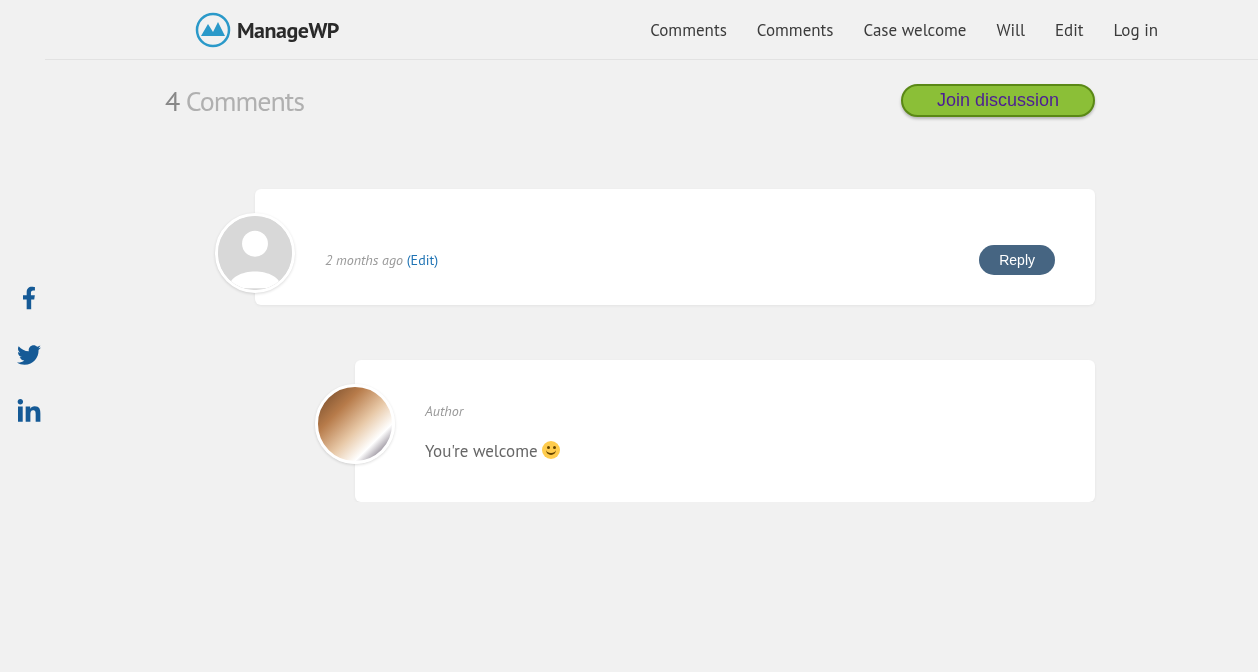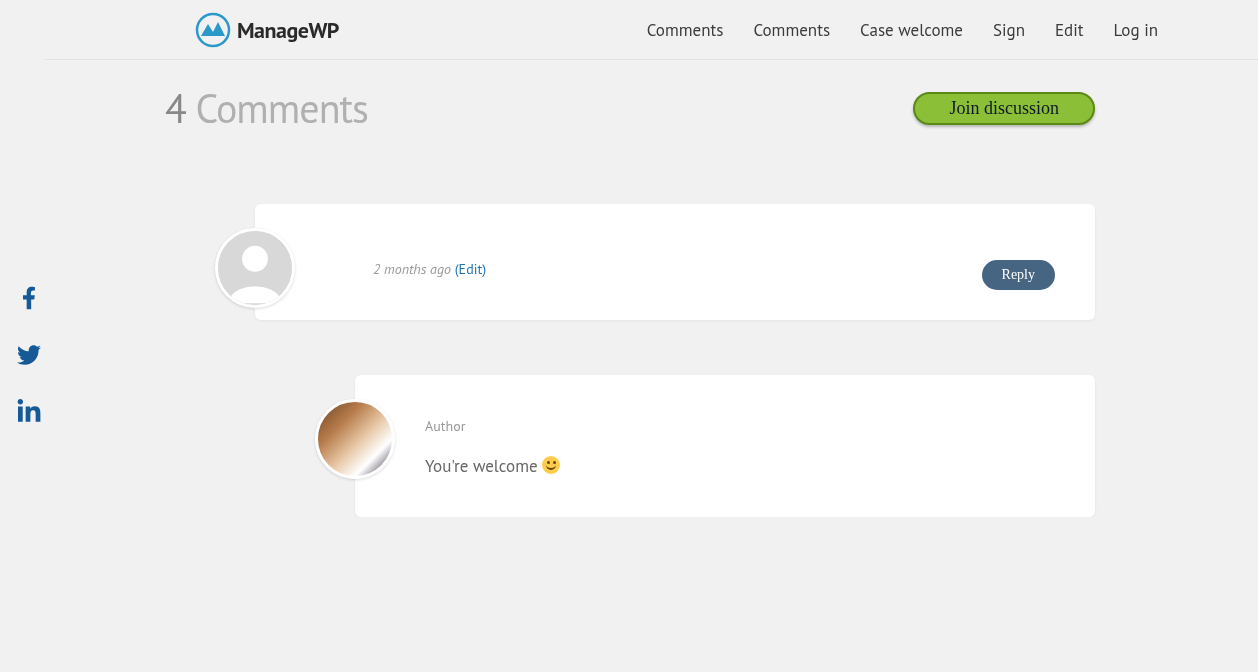--- a/index.html
+++ b/index.html
@@ -95,38 +95,37 @@
     width: 930px;
   }
 
   .comments-header {
     display: flex;
     align-items: center;
     justify-content: space-between;
     margin-bottom: 70px;
   }
   .comments-title {
-    font-size: 40px;
+    font-size: 28px;
     font-weight: 400;
     color: var(--text-light-gray);
     letter-spacing: -1px;
   }
   .comments-title .count {
     color: #888;
   }
   .join-btn {
     background: var(--green);
     border: 2px solid var(--green-dark);
-    color: #0f172a;
+    color: #4c1d95;
     font-size: 18px;
     padding: 4px 34px;
     border-radius: 40px;
     box-shadow: 0 2px 3px rgba(0,0,0,0.25);
     cursor:pointer;
-    font-family:Liberation Serif, serif;
   }
 
   
   .comment-card {
     background: var(--card-bg);
     border-radius: 6px;
     box-shadow: 0 1px 3px rgba(0,0,0,0.06);
     position: relative;
   }
   .comment-level-0 {
@@ -164,20 +163,21 @@
   .comment-author {
     font-size: 28px;
     font-weight: 700;
     color: #555;
     margin-bottom: 4px;
   }
   .author-role {
     font-size: 14px;
     color: #999;
     margin-bottom: 18px;
+    font-style: italic;
   }
   .no-role-spacer { height: 14px; }
 
   .comment-body {
     font-size: 17px;
     line-height: 1.55;
     color: #666;
     margin-bottom: 46px;
   }
   .comment-body.short { margin-bottom: 8px; }
@@ -193,61 +193,59 @@
   }
   .emoji::before { left:4.5px; }
   .emoji::after  { right:4.5px; }
   .emoji .mouth {
     position:absolute; left:4px; right:4px; bottom:4px; height:5px;
     border-bottom:2px solid #664500; border-radius:0 0 10px 10px;
   }
 
   .comment-footer {
     display:flex;
-    align-items:flex-start;
-    margin-left:48px;
+    align-items:center;
   }
   .comment-meta {
     font-size: 14px;
     font-style: italic;
     color: var(--text-muted);
   }
   .comment-meta .edit-link {
     color: var(--link-blue);
     font-style: normal;
     cursor:pointer;
   }
   .reply-btn {
     margin-left:auto;
     background: var(--reply-bg);
     color:#fff;
     border:none;
     padding:7px 20px;
     border-radius: 20px;
     font-size:14px;
     cursor:pointer;
-    font-family:Liberation Serif, serif;
   }
 </style>
 </head>
 <body>
 
 <header class="site-header">
   <div class="logo">
     <svg width="36" height="36" viewBox="0 0 36 36">
       <circle cx="18" cy="18" r="16" fill="none" stroke="#2a99c9" stroke-width="2.5"></circle>
       <path d="M6 24 L13 12 L18 20 L23 10 L30 24 Z" fill="#2a99c9"></path>
     </svg>
     <span>ManageWP</span>
   </div>
   <nav class="main-nav">
     <a>Comments</a>
     <a>Comments</a>
     <a>Case welcome</a>
-    <a>Sign</a>
+    <a>Will</a>
     <a>Edit</a>
     <a>Log in</a>
   </nav>
 </header>
 
 <div class="page">
 
   <aside class="social-share">
     <span>
       <svg width="14" height="26" viewBox="0 0 320 512">

